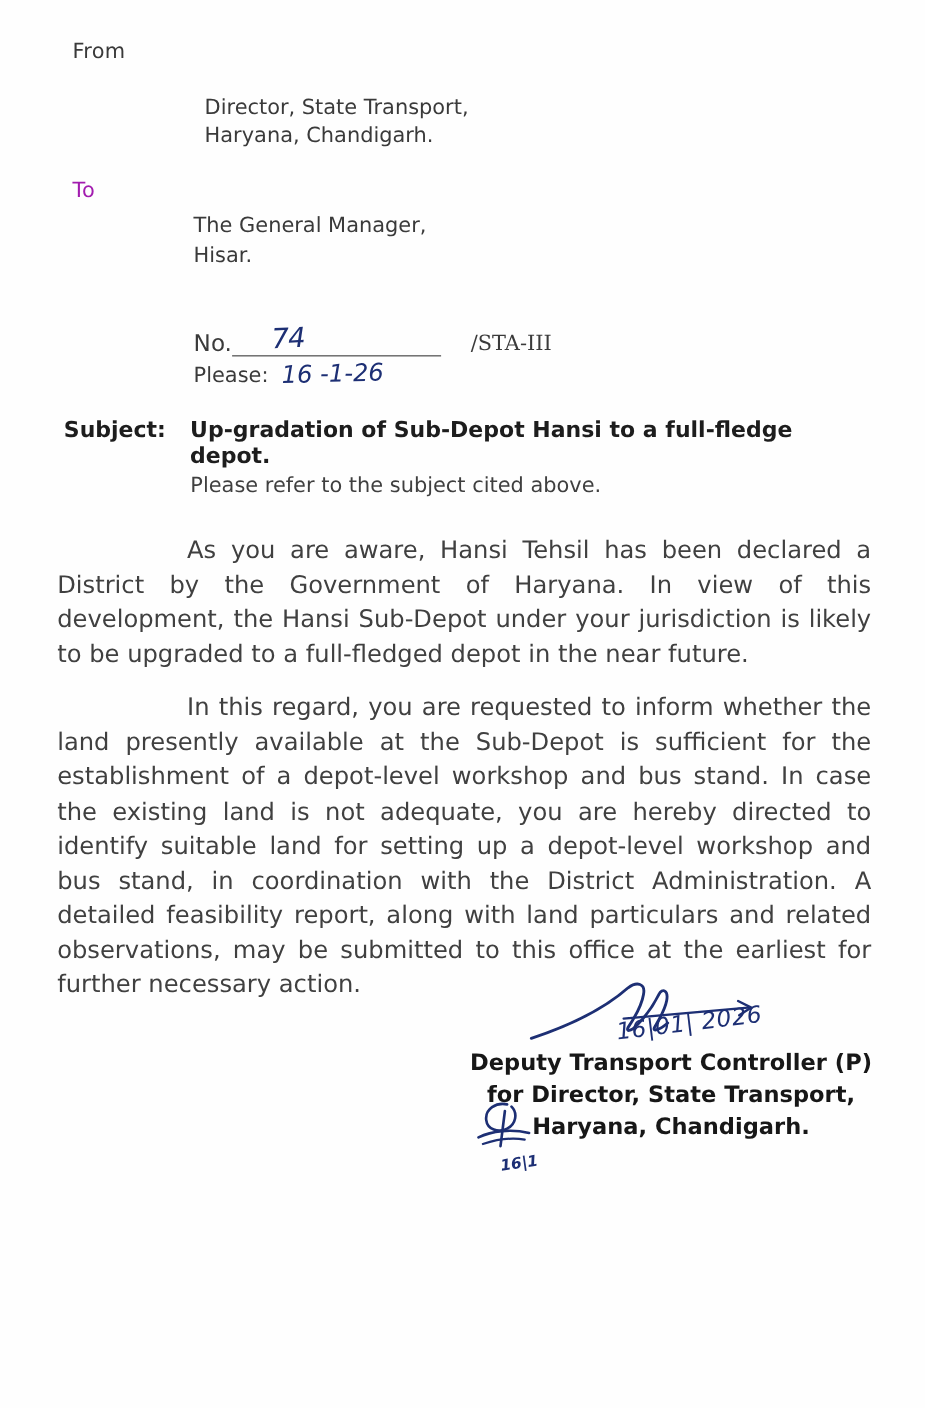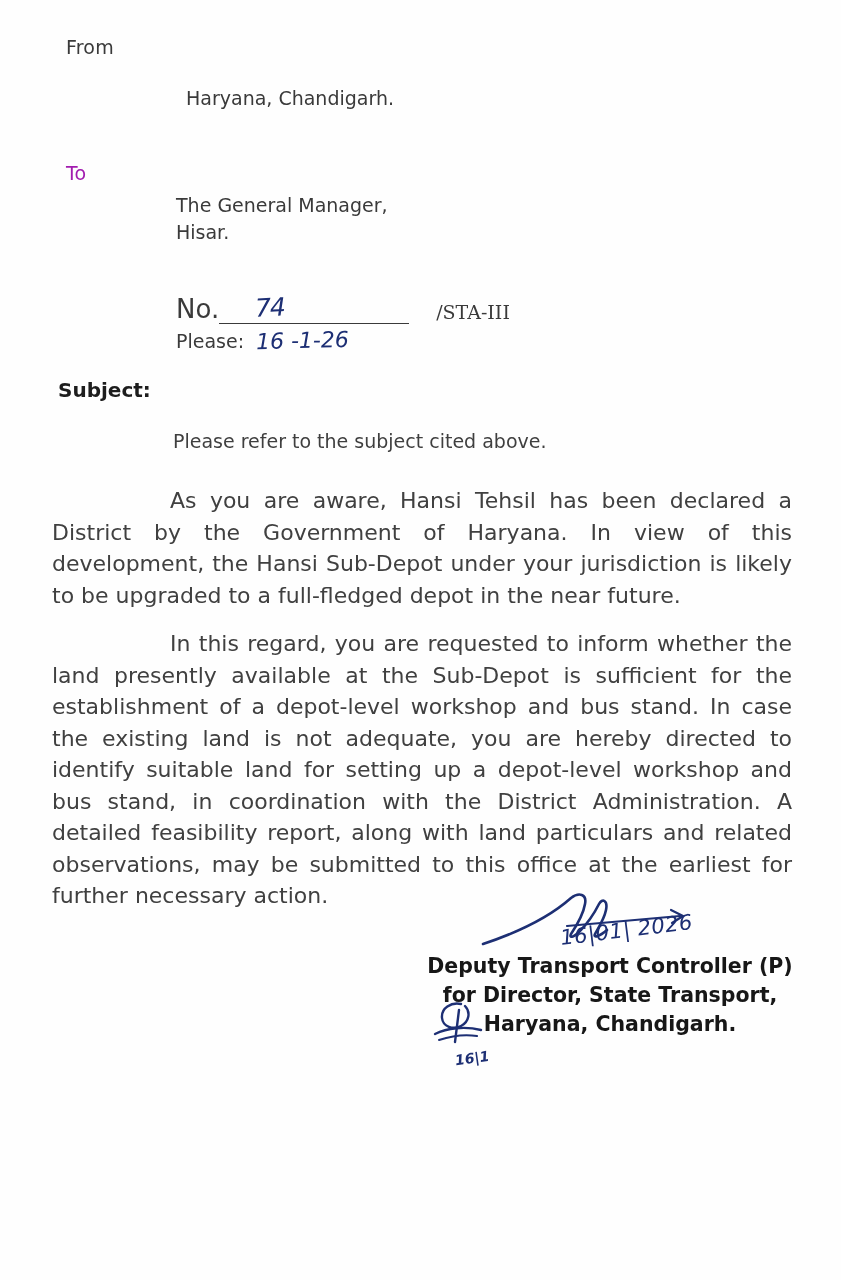--- a/index.html
+++ b/index.html
@@ -63,21 +63,21 @@
     font-size: 19px;
     color: #3a3a3a;
   }
   .ref-line1 {
     display: flex;
     align-items: flex-end;
     height: 28px;
   }
   .ref-no-label {
     font-family: "DejaVu Sans", sans-serif;
-    font-size: 26px;
+    font-size: 21px;
     text-align: right;
   }
   .ref-rule {
     position: relative;
     width: 190px;
     border-bottom: 1.6px solid #3a3a3a;
     height: 25px;
     margin: 0 2px 0 0;
   }
   .ref-handwrite {
@@ -207,20 +207,21 @@
     transform: rotate(-8deg);
   }
 </style>
 </head>
 <body>
 
 <div class="page">
 
   <div class="label-from">From</div>
   <div class="addr-from">
+    <div>Director, State Transport,</div>
     <div>Haryana, Chandigarh.</div>
   </div>
 
   <div class="label-to">To</div>
   <div class="addr-to">
     <div>The General Manager,</div>
     <div>Hisar.</div>
   </div>
 
   <div class="refblock">
@@ -232,20 +233,21 @@
       <span class="ref-suffix">/STA-III</span>
     </div>
     <div class="ref-line2">
       <span class="ref-dated-label">Please:</span>
       <span class="ref-dated-value">16 -1-26</span>
     </div>
   </div>
 
   <div class="subject-row">
     <span class="subject-label">Subject:</span>
+    <span class="subject-text">Up-gradation of Sub-Depot Hansi to a full-fledge depot.</span>
   </div>
 
   <div class="salutation">Please refer to the subject cited above.</div>
 
   <div class="para" id="para-1">
     <span class="indent"></span><span>As you are aware, Hansi Tehsil has been declared a District by the Government of Haryana. In view of this development, the Hansi Sub-Depot under your jurisdiction is likely to be upgraded to a full-fledged depot in the near future.</span>
   </div>
 
   <div class="para" id="para-2">
     <span class="indent"></span><span>In this regard, you are requested to inform whether the land presently available at the Sub-Depot is sufficient for the establishment of a depot-level workshop and bus stand. In case the existing land is not adequate, you are hereby directed to identify suitable land for setting up a depot-level workshop and bus stand, in coordination with the District Administration. A detailed feasibility report, along with land particulars and related observations, may be submitted to this office at the earliest for further necessary action.</span>

